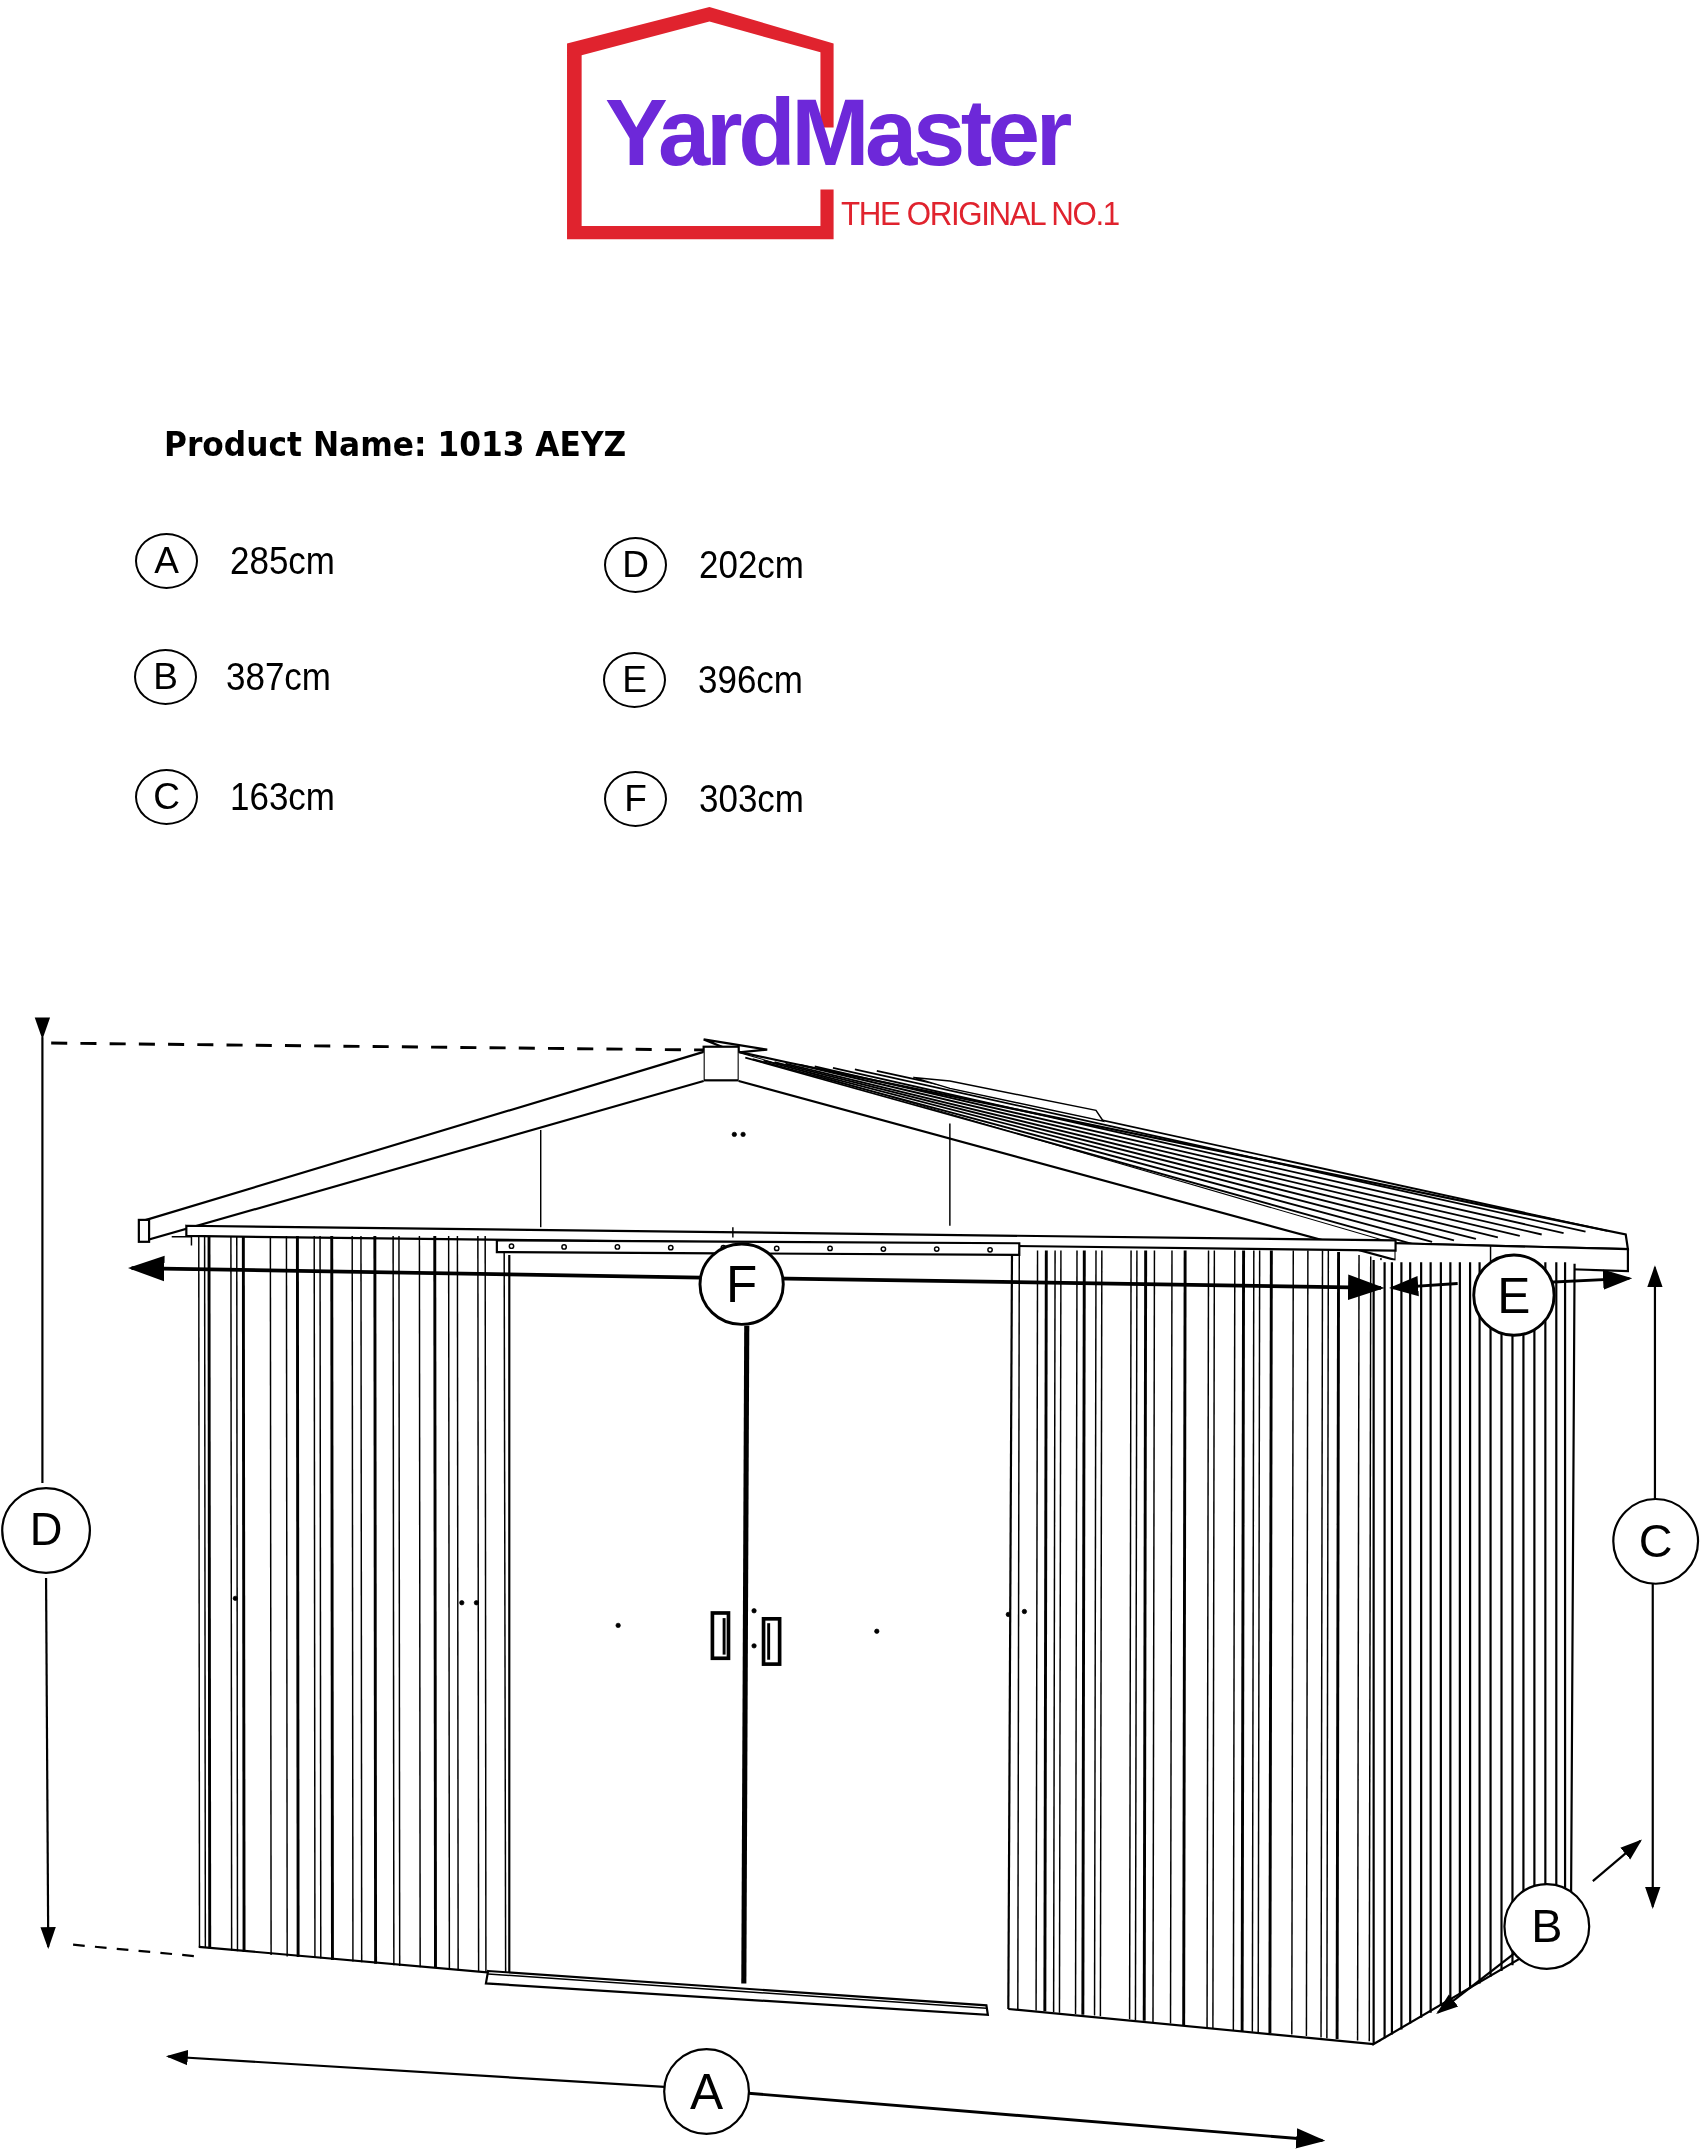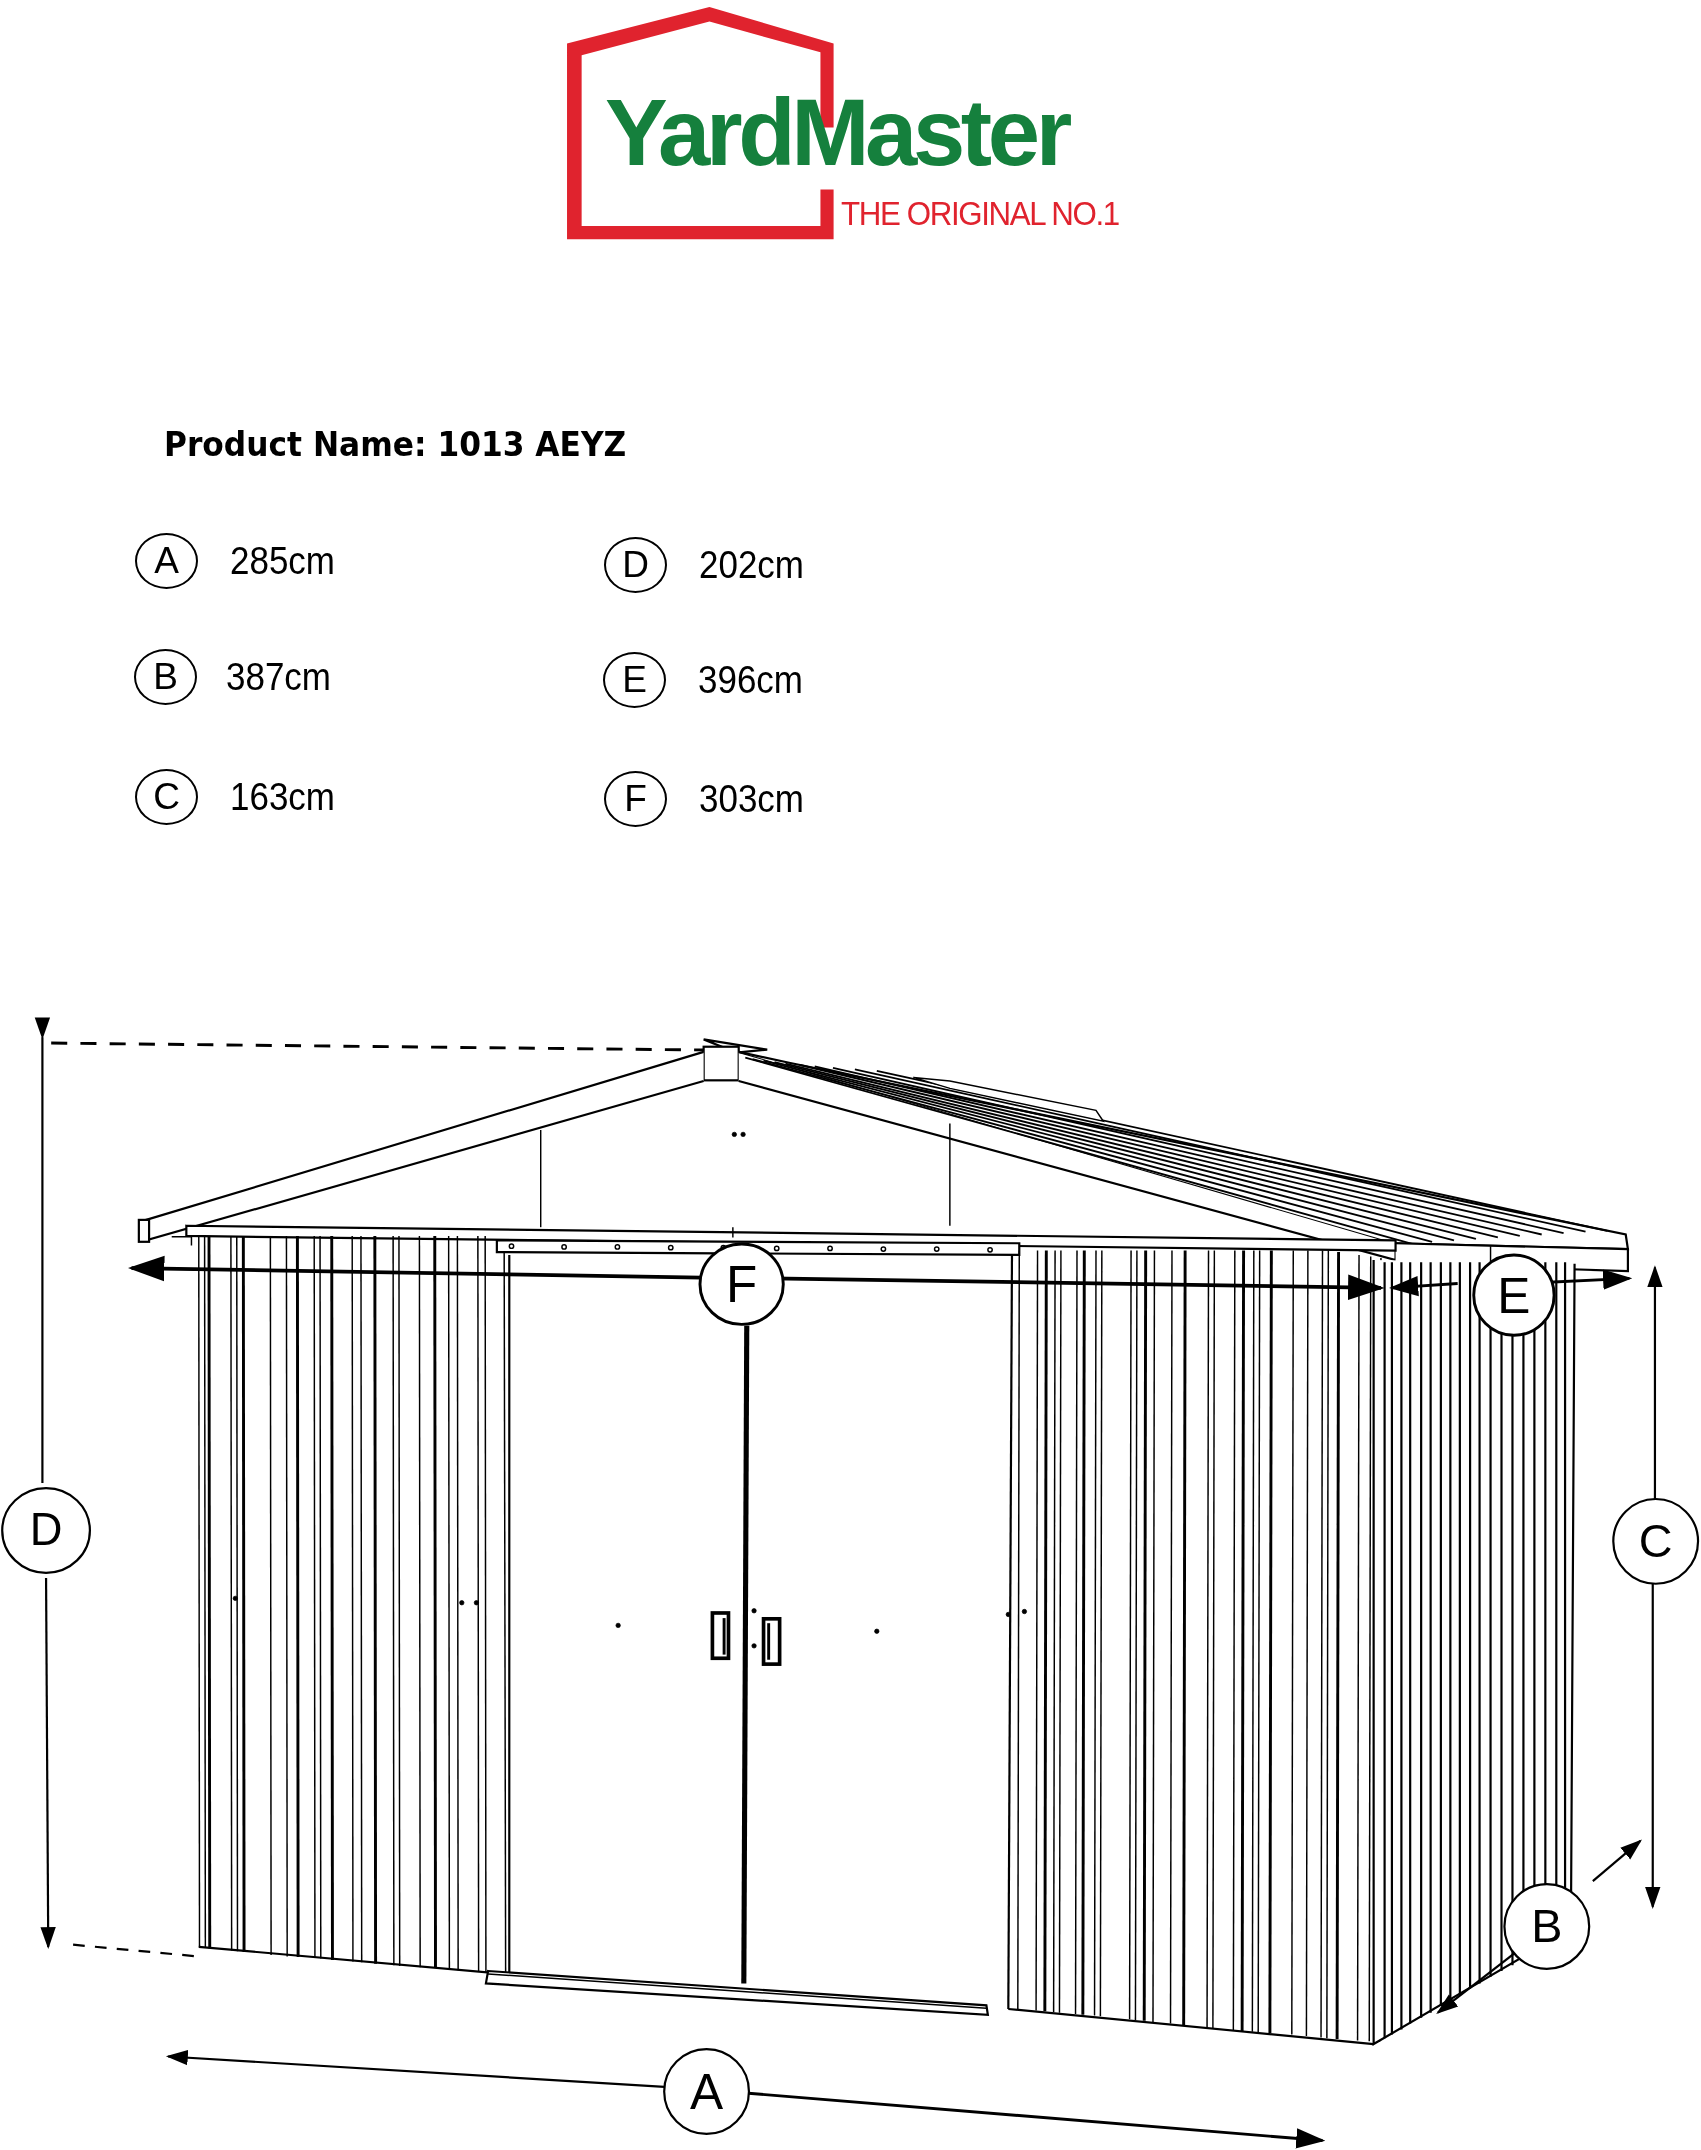--- a/index.html
+++ b/index.html
@@ -11,21 +11,21 @@
   .dim-value { font-family:"Liberation Sans", sans-serif; font-size:38px; margin-left:32px; transform:scaleX(0.92); transform-origin:left; }
   .drawing { position:absolute; left:0; top:1008px; width:1701px; height:1142px; }
 </style>
 </head>
 <body>
 
 <div class="logo">
   <svg width="585" height="241" viewBox="0 0 800 330">
     <polygon points="5,50 200,0 370,50 370,165 352,165 352,62 200,20 25,66 25,300 352,300 352,250 370,250 370,318 5,318" fill="#e0232e" stroke="none"></polygon>
   </svg>
-  <div style="position:absolute;left:42px;top:79px;font-family:'Liberation Sans',sans-serif;font-weight:bold;font-size:94px;color:#15803d;letter-spacing:-4.4px;line-height:1;">YardMaster</div>
+  <div style="position:absolute;left:42px;top:79px;font-family:'Liberation Sans',sans-serif;font-weight:bold;font-size:94px;color:#6d28d9;letter-spacing:-4.4px;line-height:1;">YardMaster</div>
   <div style="position:absolute;left:278px;top:189px;font-family:'Liberation Sans',sans-serif;font-size:34px;color:#e0232e;letter-spacing:-1.5px;line-height:1;transform:scaleX(0.92);transform-origin:left;">THE ORIGINAL NO.1</div>
 </div>
 
 <div class="product-title">Product Name: 1013 AEYZ</div>
 
 <div class="dim-row" style="left:135px;top:533px;">
   <div class="dim-badge">A</div>
   <div class="dim-value">285cm</div>
 </div>
 <div class="dim-row" style="left:134px;top:649px;">

